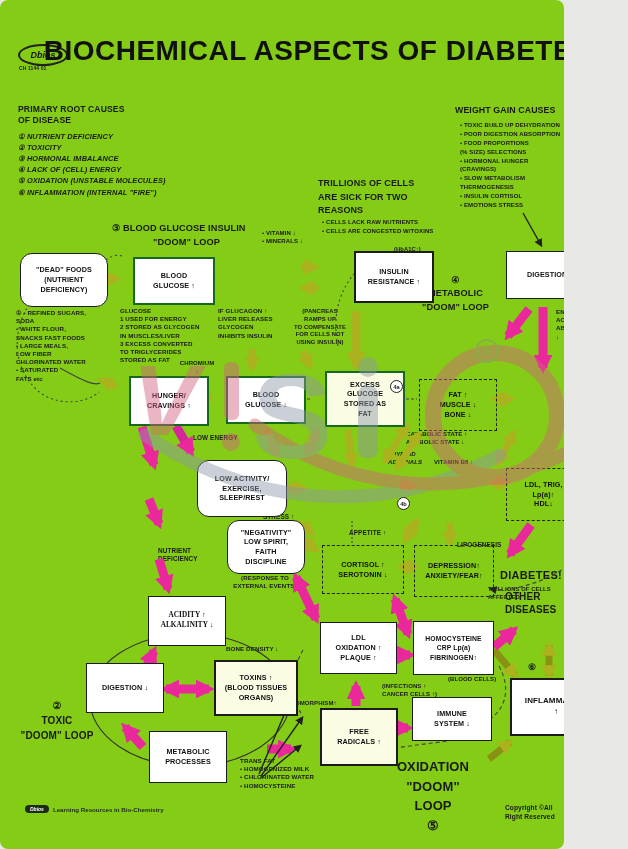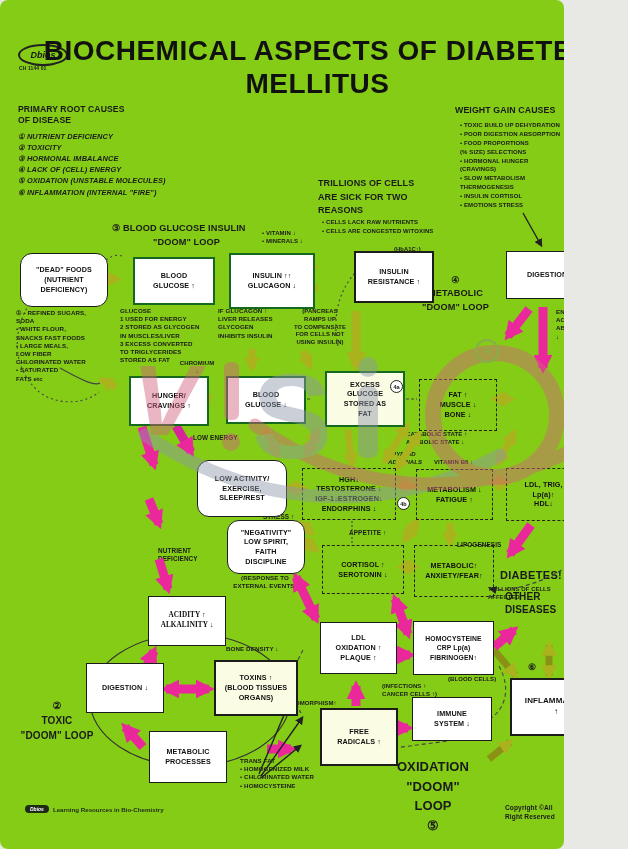--- a/index.html
+++ b/index.html
@@ -114,21 +114,21 @@
       <path d="M338,346 C329,302 349,266 386,252" stroke-dasharray="2 3"></path>
       <path d="M106,260 C112,255 119,254 124,257" stroke-dasharray="2 3"></path>
       <path d="M60,368 C85,382 95,386 100,383"></path>
     </g>
   </svg>
 
   <div class="lgo" style="left:18px;top:44px;width:46px;height:18px;font-size:9px;">
       <span>Dbios</span>
     </div>
   <div class="t" style="left:19px;top:65px;font-size:5px;">CH 1144 01</div>
-  <div id="title"><span>BIOCHEMICAL ASPECTS OF DIABETES</span><br><span>MELLITUS</span></div>
+  <div id="title"><span>BIOCHEMICAL ASPECTS OF DIABETES</span><br></div>
 
   <div class="t" style="left:18px;top:104px;font-size:8.6px;">PRIMARY ROOT CAUSES
 OF DISEASE</div>
   <div class="t it" style="left:18px;top:131px;font-size:7.4px;line-height:1.5;font-weight:600;">① NUTRIENT DEFICIENCY
 ② TOXICITY
 ③ HORMONAL IMBALANCE
 ④ LACK OF (CELL) ENERGY
 ⑤ OXIDATION (UNSTABLE MOLECULES)
 ⑥ INFLAMMATION (INTERNAL "FIRE")</div>
 
@@ -151,22 +151,20 @@
   <div class="t" style="left:112px;top:222px;font-size:9.2px;">③ BLOOD GLUCOSE INSULIN</div>
   <div class="t" style="left:153px;top:236px;font-size:9.2px;">"DOOM" LOOP</div>
   <div class="t" style="left:262px;top:230px;font-size:6px;">• VITAMIN ↓
 • MINERALS ↓</div>
 
   <div class="bx rnd" style="left:20px;top:253px;width:86px;height:52px;">"DEAD" FOODS
 (NUTRIENT
 DEFICIENCY)</div>
   <div class="bx grn" style="left:121px;top:257px;width:78px;height:44px;">BLOOD
 GLUCOSE ↑</div>
-  <div class="bx grn" style="left:217px;top:253px;width:82px;height:52px;">INSULIN ↑↑
-GLUCAGON ↓</div>
   <div class="bx" style="left:319px;top:251px;width:76px;height:48px;border-width:2px;margin-left:35px;">INSULIN
 RESISTANCE ↑</div>
   <div class="bx" style="left:506px;top:251px;width:86px;height:46px;">DIGESTION ↓</div>
   <div class="t" style="left:394px;top:246px;font-size:5.8px;">(HbA1C↑)</div>
   <div class="t ctr" style="left:408px;top:274px;width:95px;font-size:9.2px;line-height:1.45;">④
 METABOLIC
 "DOOM" LOOP</div>
 
   <div class="t" style="left:16px;top:309px;font-size:6.2px;font-weight:600;">① • REFINED SUGARS,
        SODA
@@ -217,44 +215,38 @@
   <div class="t" style="left:193px;top:434px;font-size:6.4px;">LOW ENERGY</div>
   <div class="t" style="left:406px;top:431px;font-size:6px;">CATABOLIC STATE ↑
 ANABOLIC STATE ↓</div>
   <div class="t it" style="left:388px;top:451px;font-size:6px;">THYROID
 ADRENALS</div>
   <div class="t" style="left:434px;top:459px;font-size:6px;">VITAMIN B6 ↓</div>
 
   <div class="bx rnd" style="left:197px;top:460px;width:88px;height:55px;border-width:1.4px;">LOW ACTIVITY/
 EXERCISE,
 SLEEP/REST</div>
-  <div class="bx dsh" style="left:302px;top:468px;width:92px;height:50px;">HGH↓
-TESTOSTERONE ↓
-IGF-1↓ESTROGEN↓
-ENDORPHINS ↓</div>
-  <div class="bx dsh" style="left:416px;top:469px;width:75px;height:49px;">METABOLISM ↓
-FATIGUE ↑</div>
   <div class="bx dsh" style="left:506px;top:468px;width:73px;height:51px;">LDL, TRIG,
 Lp(a)↑
 HDL↓</div>
   <div class="cnum" style="left:397px;top:497px;">4b</div>
 
   <div class="t" style="left:263px;top:513px;font-size:6.4px;">STRESS ↑</div>
   <div class="t" style="left:349px;top:529px;font-size:6.4px;">APPETITE ↑</div>
   <div class="t" style="left:457px;top:541px;font-size:6.4px;">LIPOGENESIS</div>
   <div class="t" style="left:158px;top:547px;font-size:6.4px;font-weight:600;">NUTRIENT
 DEFICIENCY</div>
 
   <div class="bx rnd" style="left:227px;top:520px;width:76px;height:52px;border-width:1.4px;">"NEGATIVITY"
 LOW SPIRIT,
 FAITH
 DISCIPLINE</div>
   <div class="bx dsh" style="left:322px;top:545px;width:80px;height:47px;">CORTISOL ↑
 SEROTONIN ↓</div>
-  <div class="bx dsh" style="left:414px;top:545px;width:78px;height:50px;">METABOLIC↑
+  <div class="bx dsh" style="left:414px;top:545px;width:78px;height:50px;">DEPRESSION↑
 ANXIETY/FEAR↑</div>
   <div class="t ctr" style="left:222px;top:574px;width:86px;font-size:6.2px;">(RESPONSE TO
 EXTERNAL EVENTS)</div>
 
   <div class="t" style="left:500px;top:568px;font-size:11px;letter-spacing:.3px;">DIABETES!</div>
   <div class="t" style="left:488px;top:586px;font-size:5.8px;font-weight:600;">TRILLIONS OF CELLS AFFECTED</div>
   <div class="t" style="left:505px;top:590px;font-size:10px;">OTHER DISEASES</div>
 
   <div class="bx" style="left:148px;top:596px;width:76px;height:48px;border-width:1.3px;font-family:Liberation Serif, serif;">ACIDITY ↑
 ALKALINITY ↓</div>

